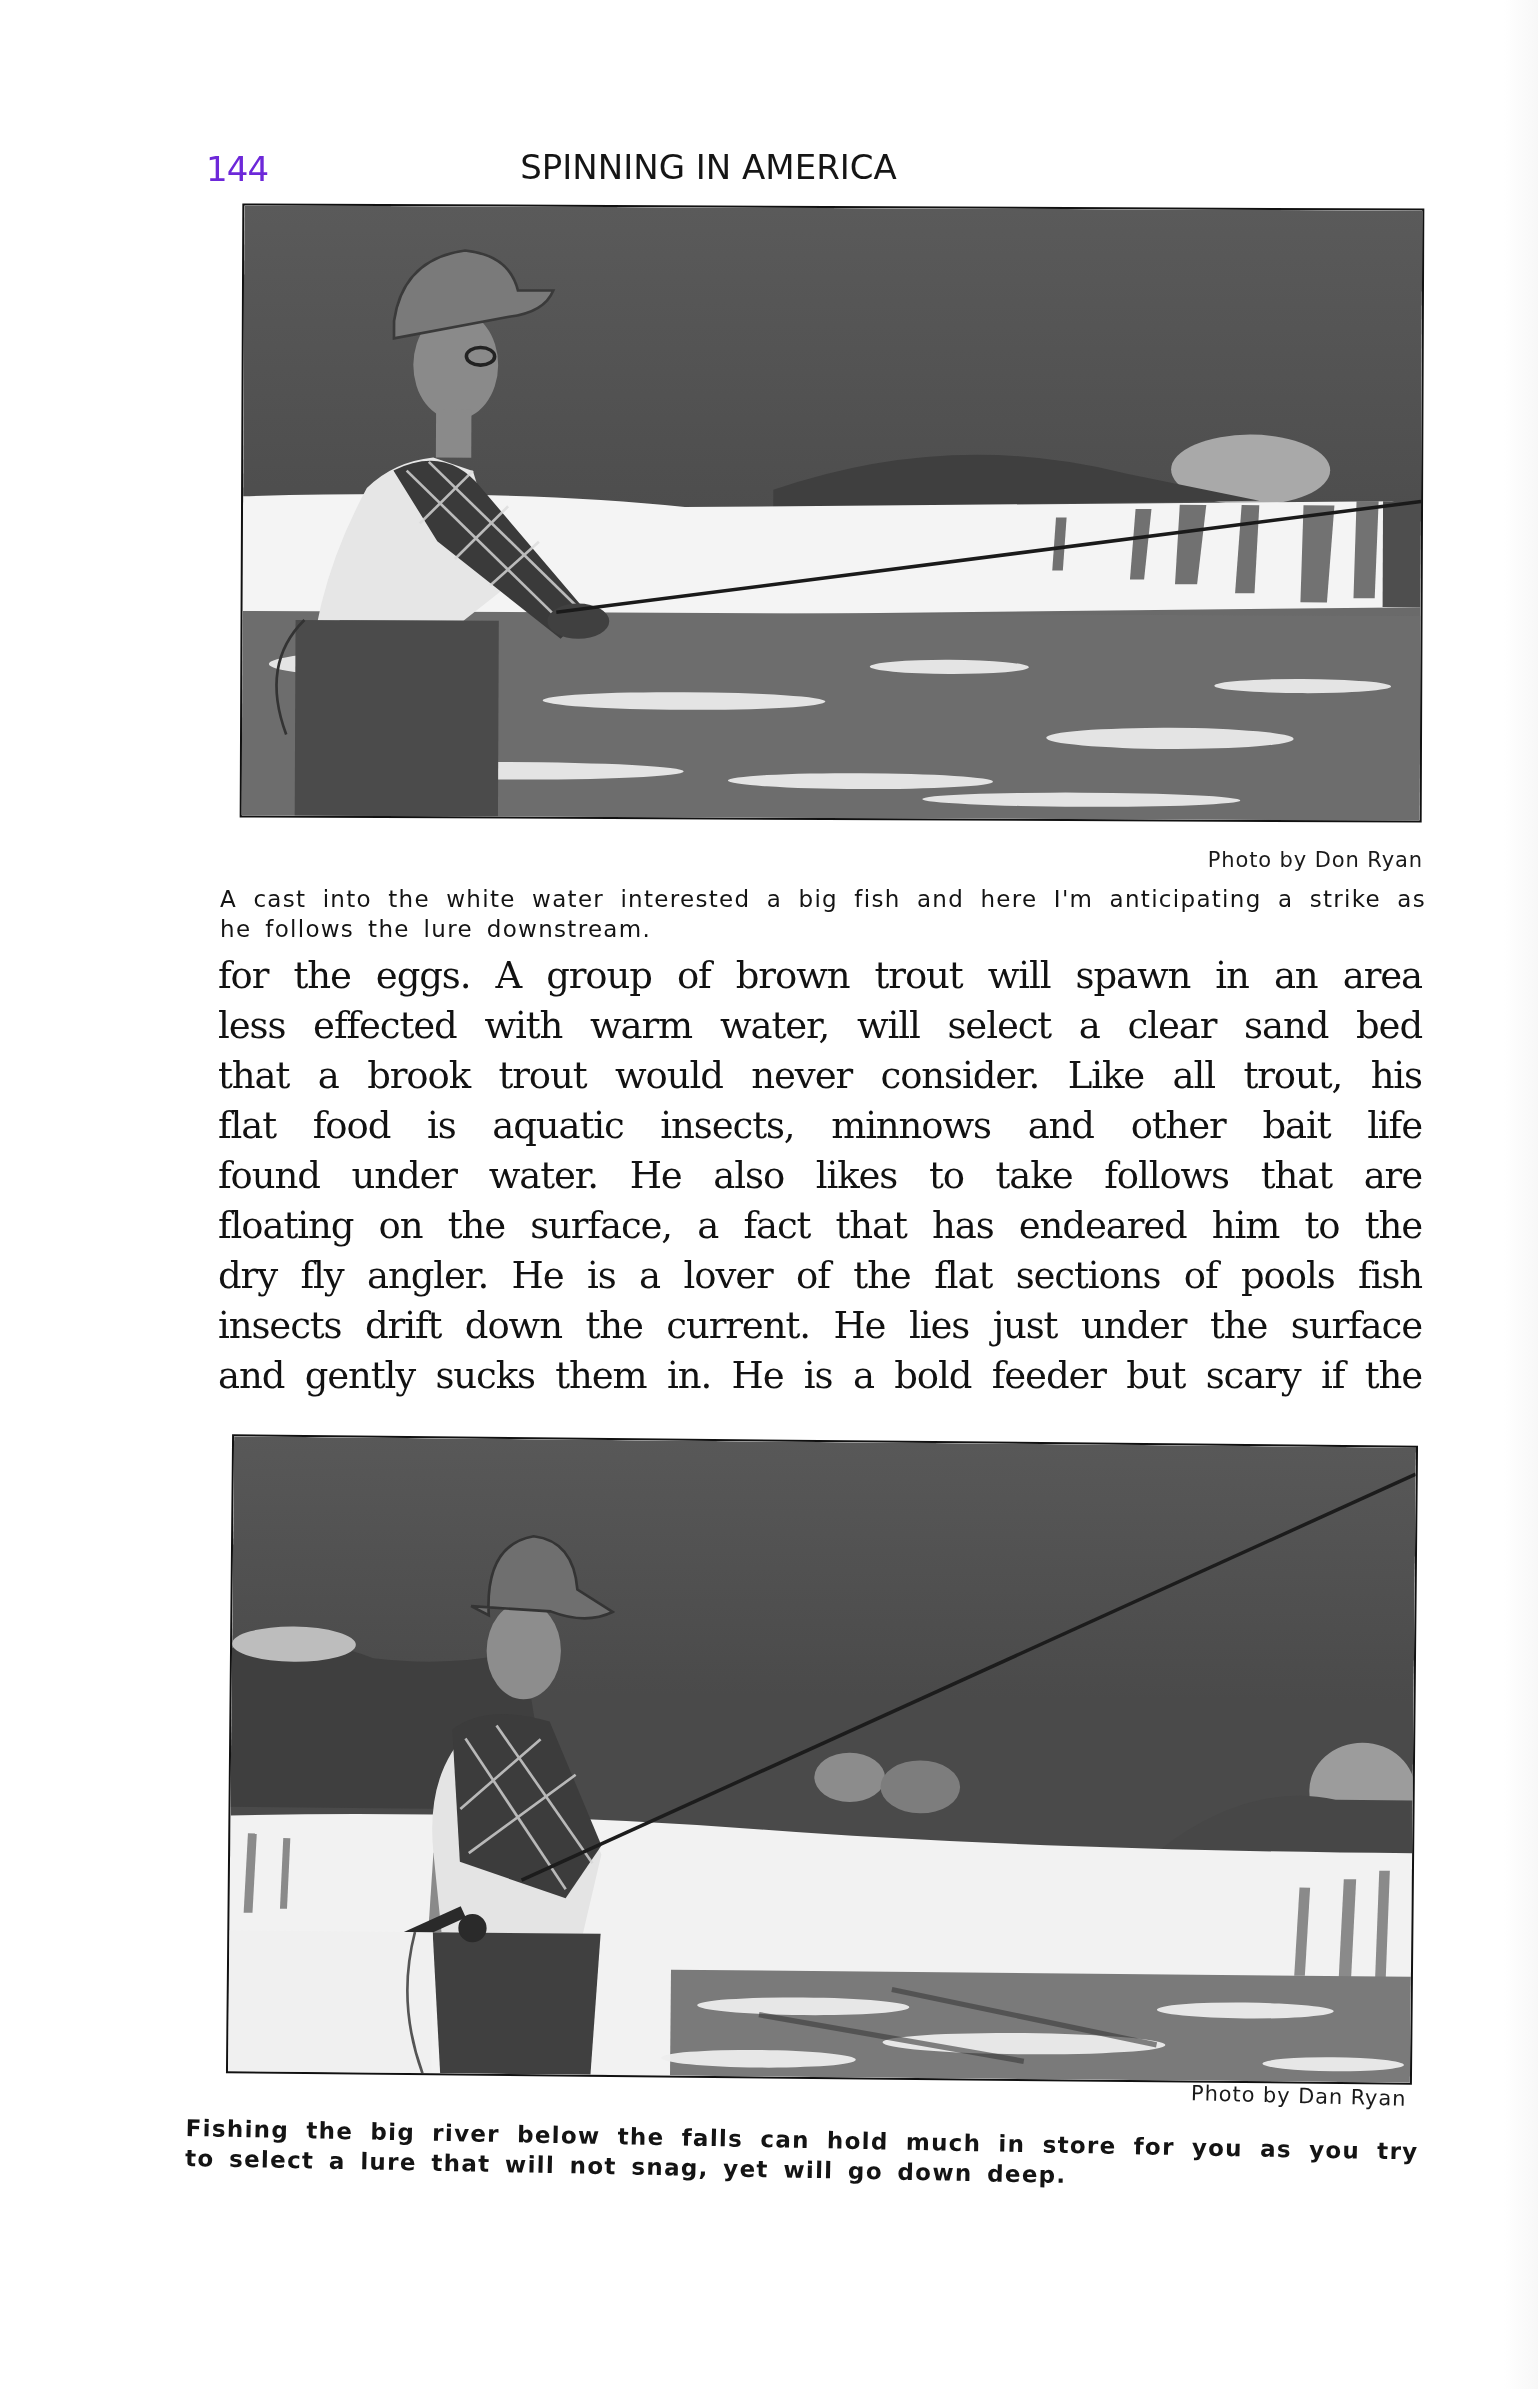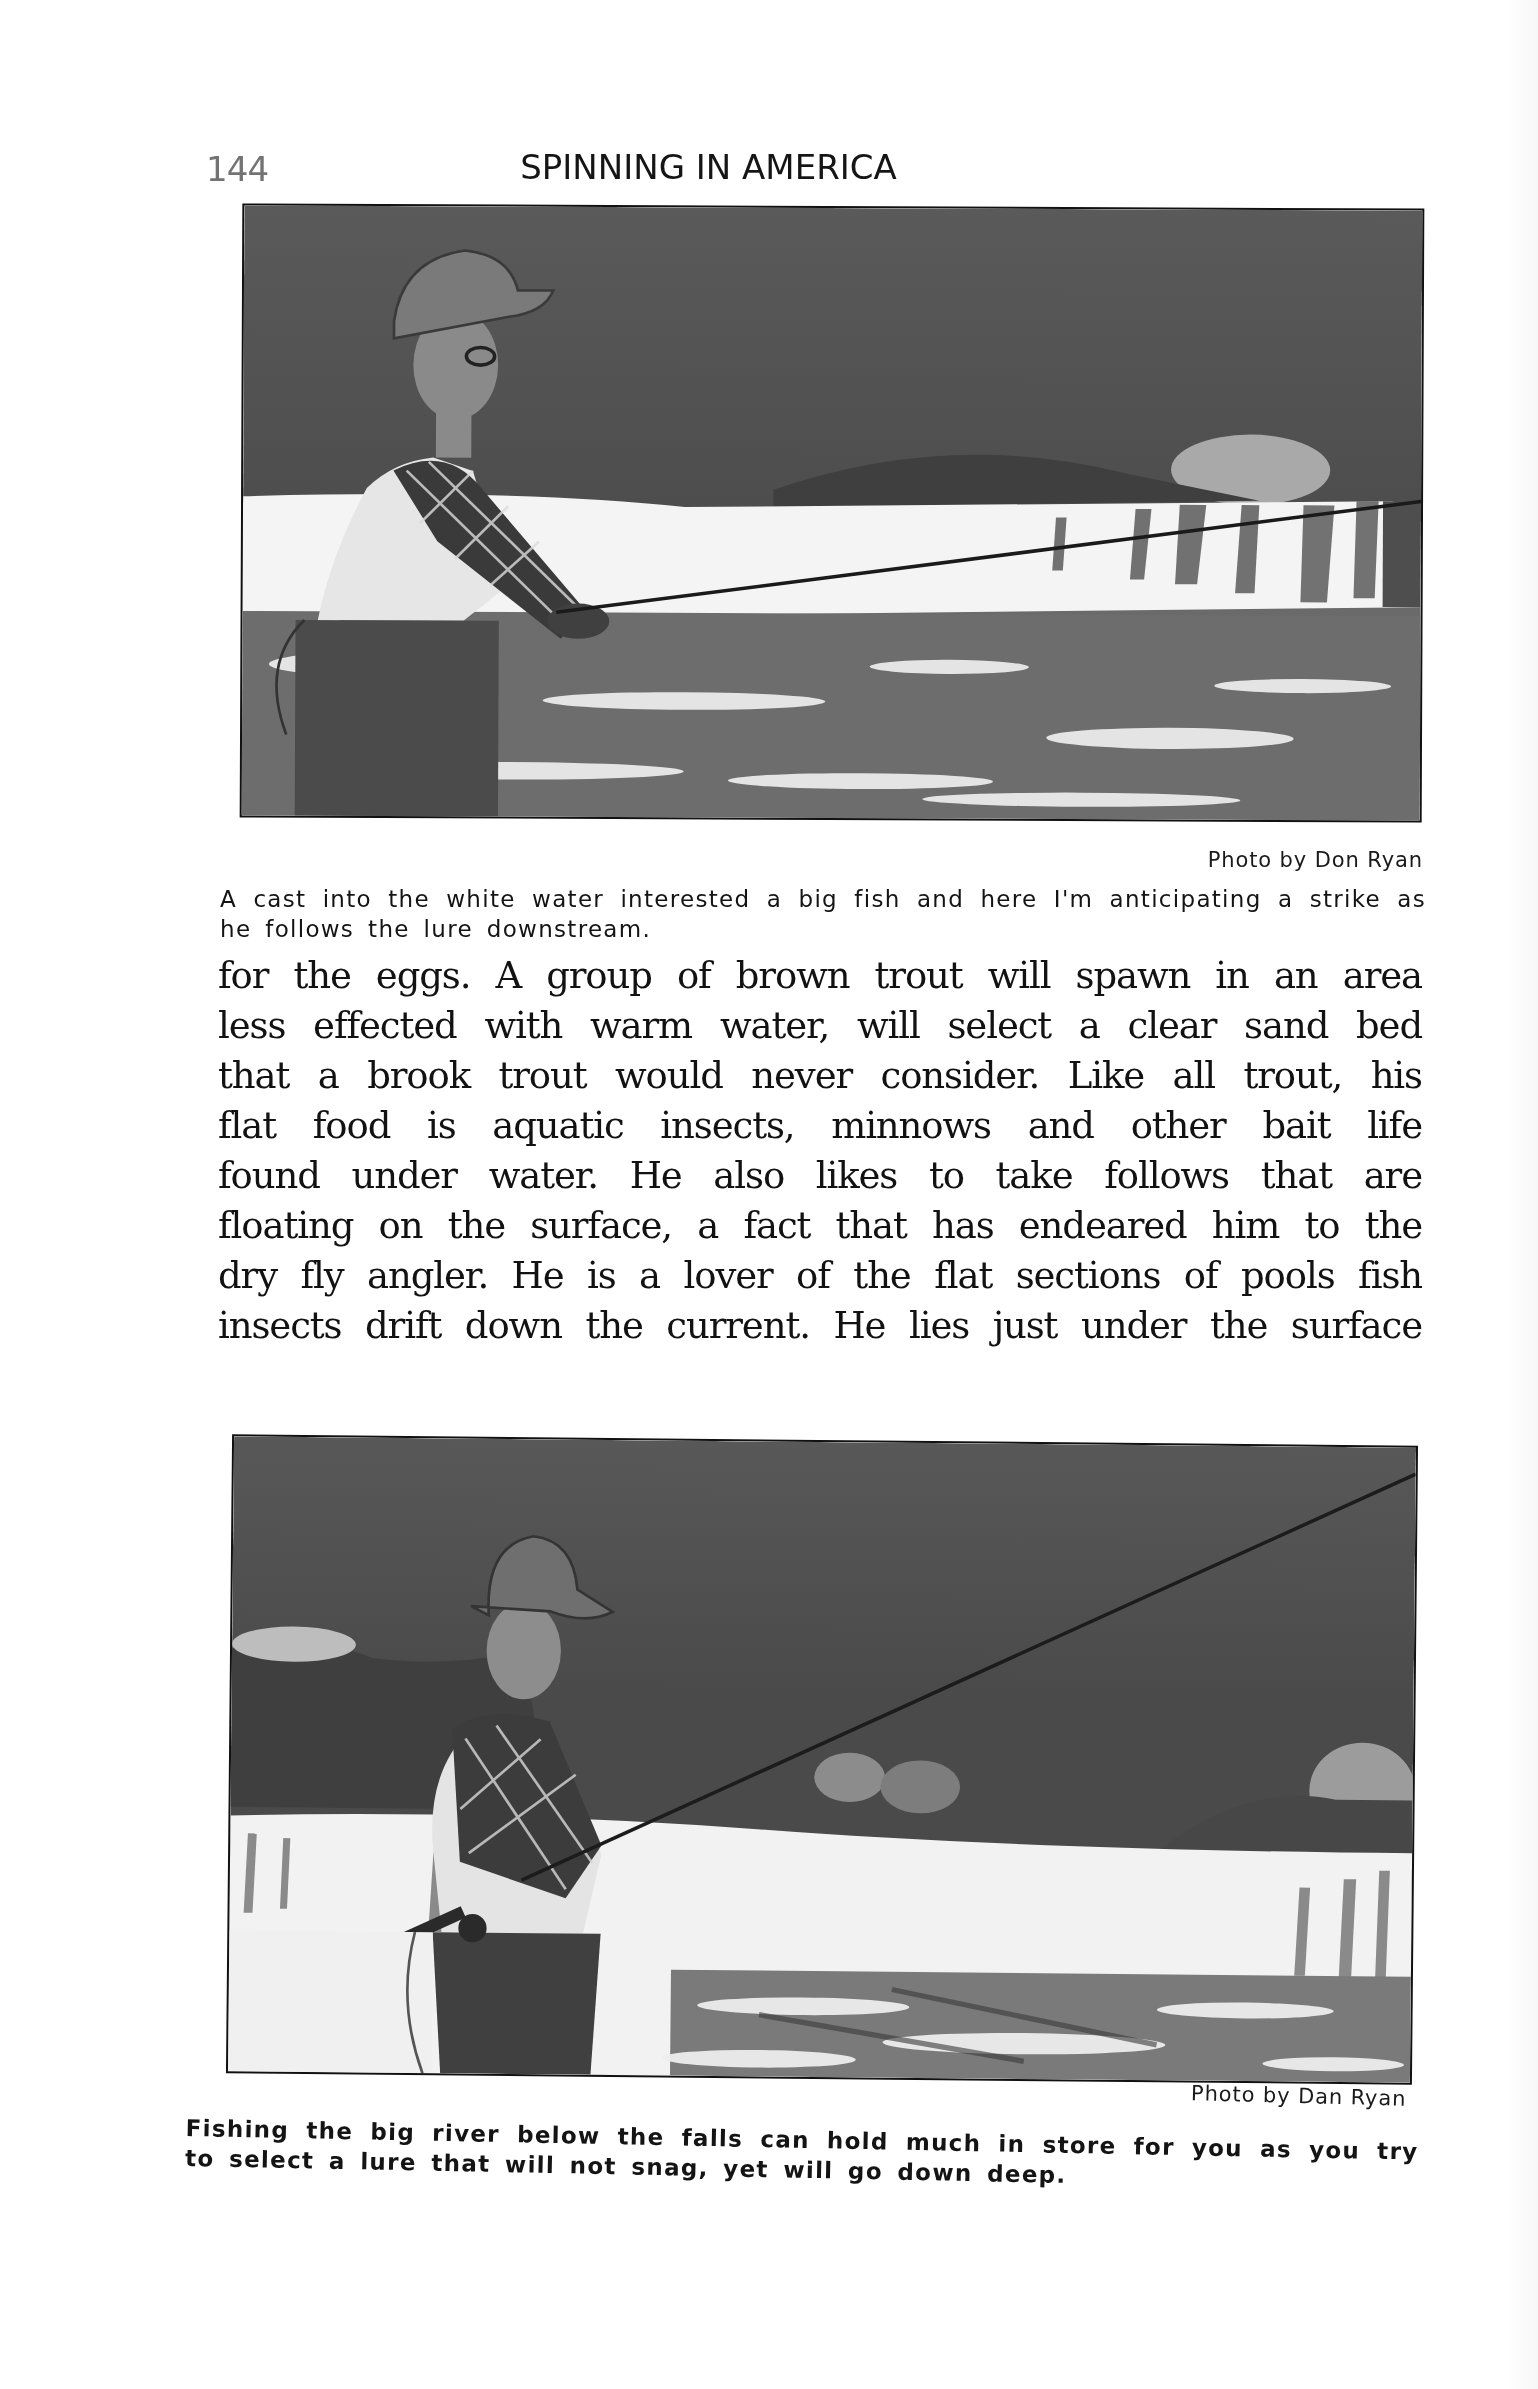--- a/index.html
+++ b/index.html
@@ -3,21 +3,21 @@
 <meta charset="utf-8">
 <style>
   html, body { margin: 0; padding: 0; }
   body {
     width: 1539px; height: 2389px; background: #ffffff;
     position: relative; overflow: hidden;
     font-family: "DejaVu Serif", serif; color: #111;
   }
   .header-num {
     position: absolute; left: 206px; top: 149px;
-    font-family: "DejaVu Sans", sans-serif; font-size: 34px; letter-spacing: -0.9px; color: #737373;
+    font-family: "DejaVu Sans", sans-serif; font-size: 34px; letter-spacing: -0.9px; color: #6d28d9;
   }
   .header-title {
     position: absolute; left: 0; width: 1399px; top: 147px; text-align: center;
     font-family: "DejaVu Sans", sans-serif; font-size: 34px; color: #151515;
     padding-left: 18px; box-sizing: border-box; letter-spacing: 0px;
   }
   .photo {
     position: absolute; border: 2.7px solid #111; overflow: hidden; box-sizing: border-box;
   }
   .photo svg { position: absolute; left: 0; top: 0; width: 100%; height: 100%; }
@@ -134,20 +134,21 @@
 
 <div class="body-text">
   <span class="body-line">for the eggs. A group of brown trout will spawn in an area</span>
   <span class="body-line">less effected with warm water, will select a clear sand bed</span>
   <span class="body-line">that a brook trout would never consider. Like all trout, his</span>
   <span class="body-line">flat food is aquatic insects, minnows and other bait life</span>
   <span class="body-line">found under water. He also likes to take follows that are</span>
   <span class="body-line">floating on the surface, a fact that has endeared him to the</span>
   <span class="body-line">dry fly angler. He is a lover of the flat sections of pools fish</span>
   <span class="body-line">insects drift down the current. He lies just under the surface</span>
+  <span class="body-line">and gently sucks them in. He is a bold feeder but scary if the</span>
 </div>
 
 <div class="photo" id="photo2">
   <svg viewBox="0 0 1337 720" preserveAspectRatio="none">
     <defs>
       <linearGradient id="p2bg" x1="0" y1="0" x2="0" y2="1">
         <stop offset="0" stop-color="#585858"></stop>
         <stop offset="0.4" stop-color="#4a4a4a"></stop>
       </linearGradient>
     </defs>

